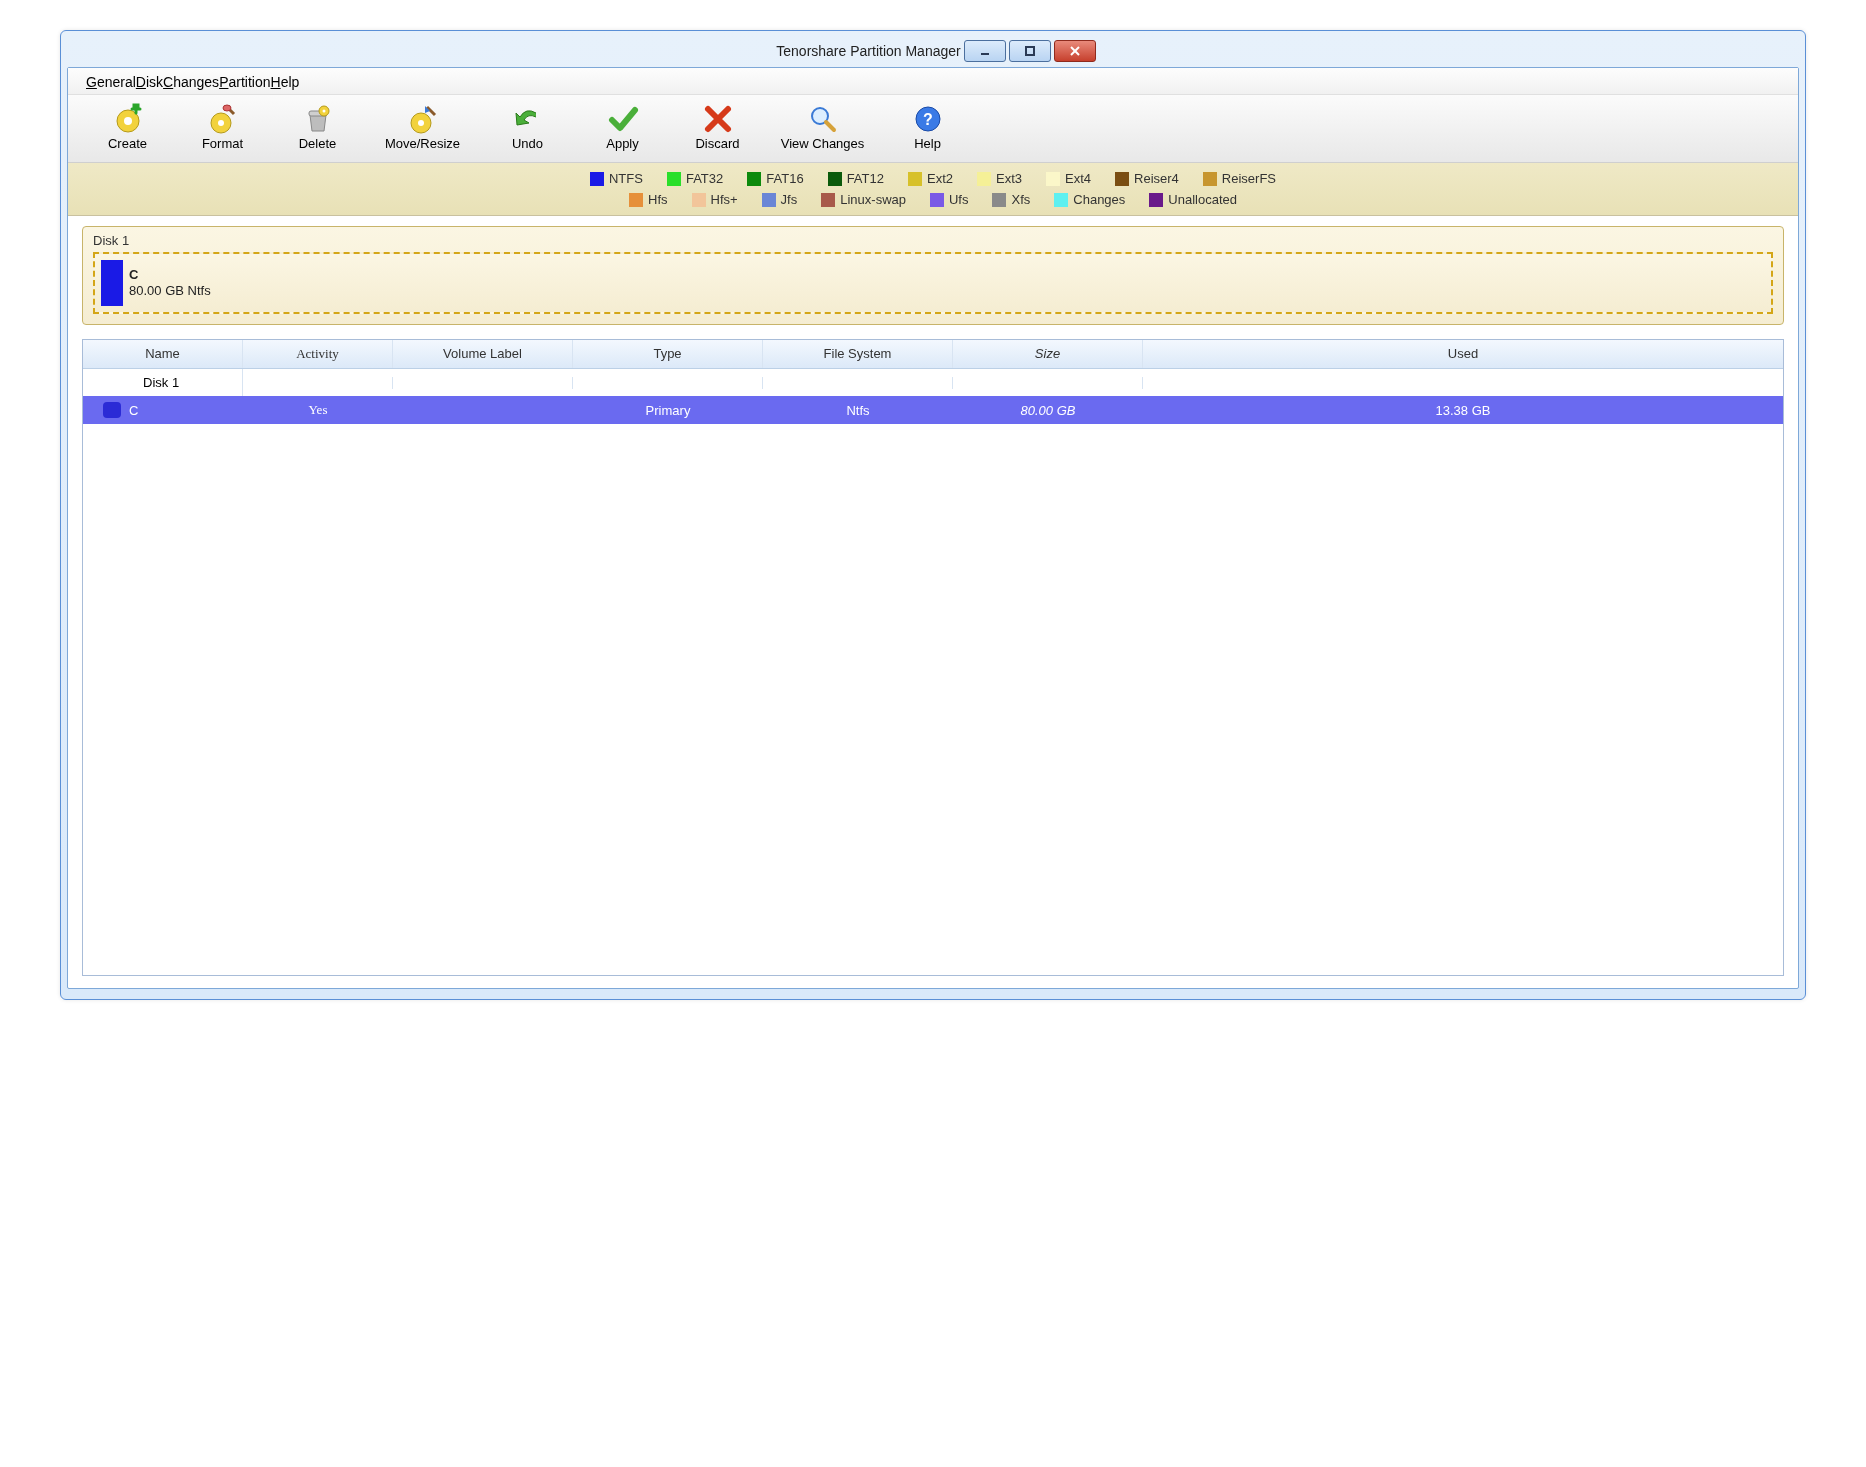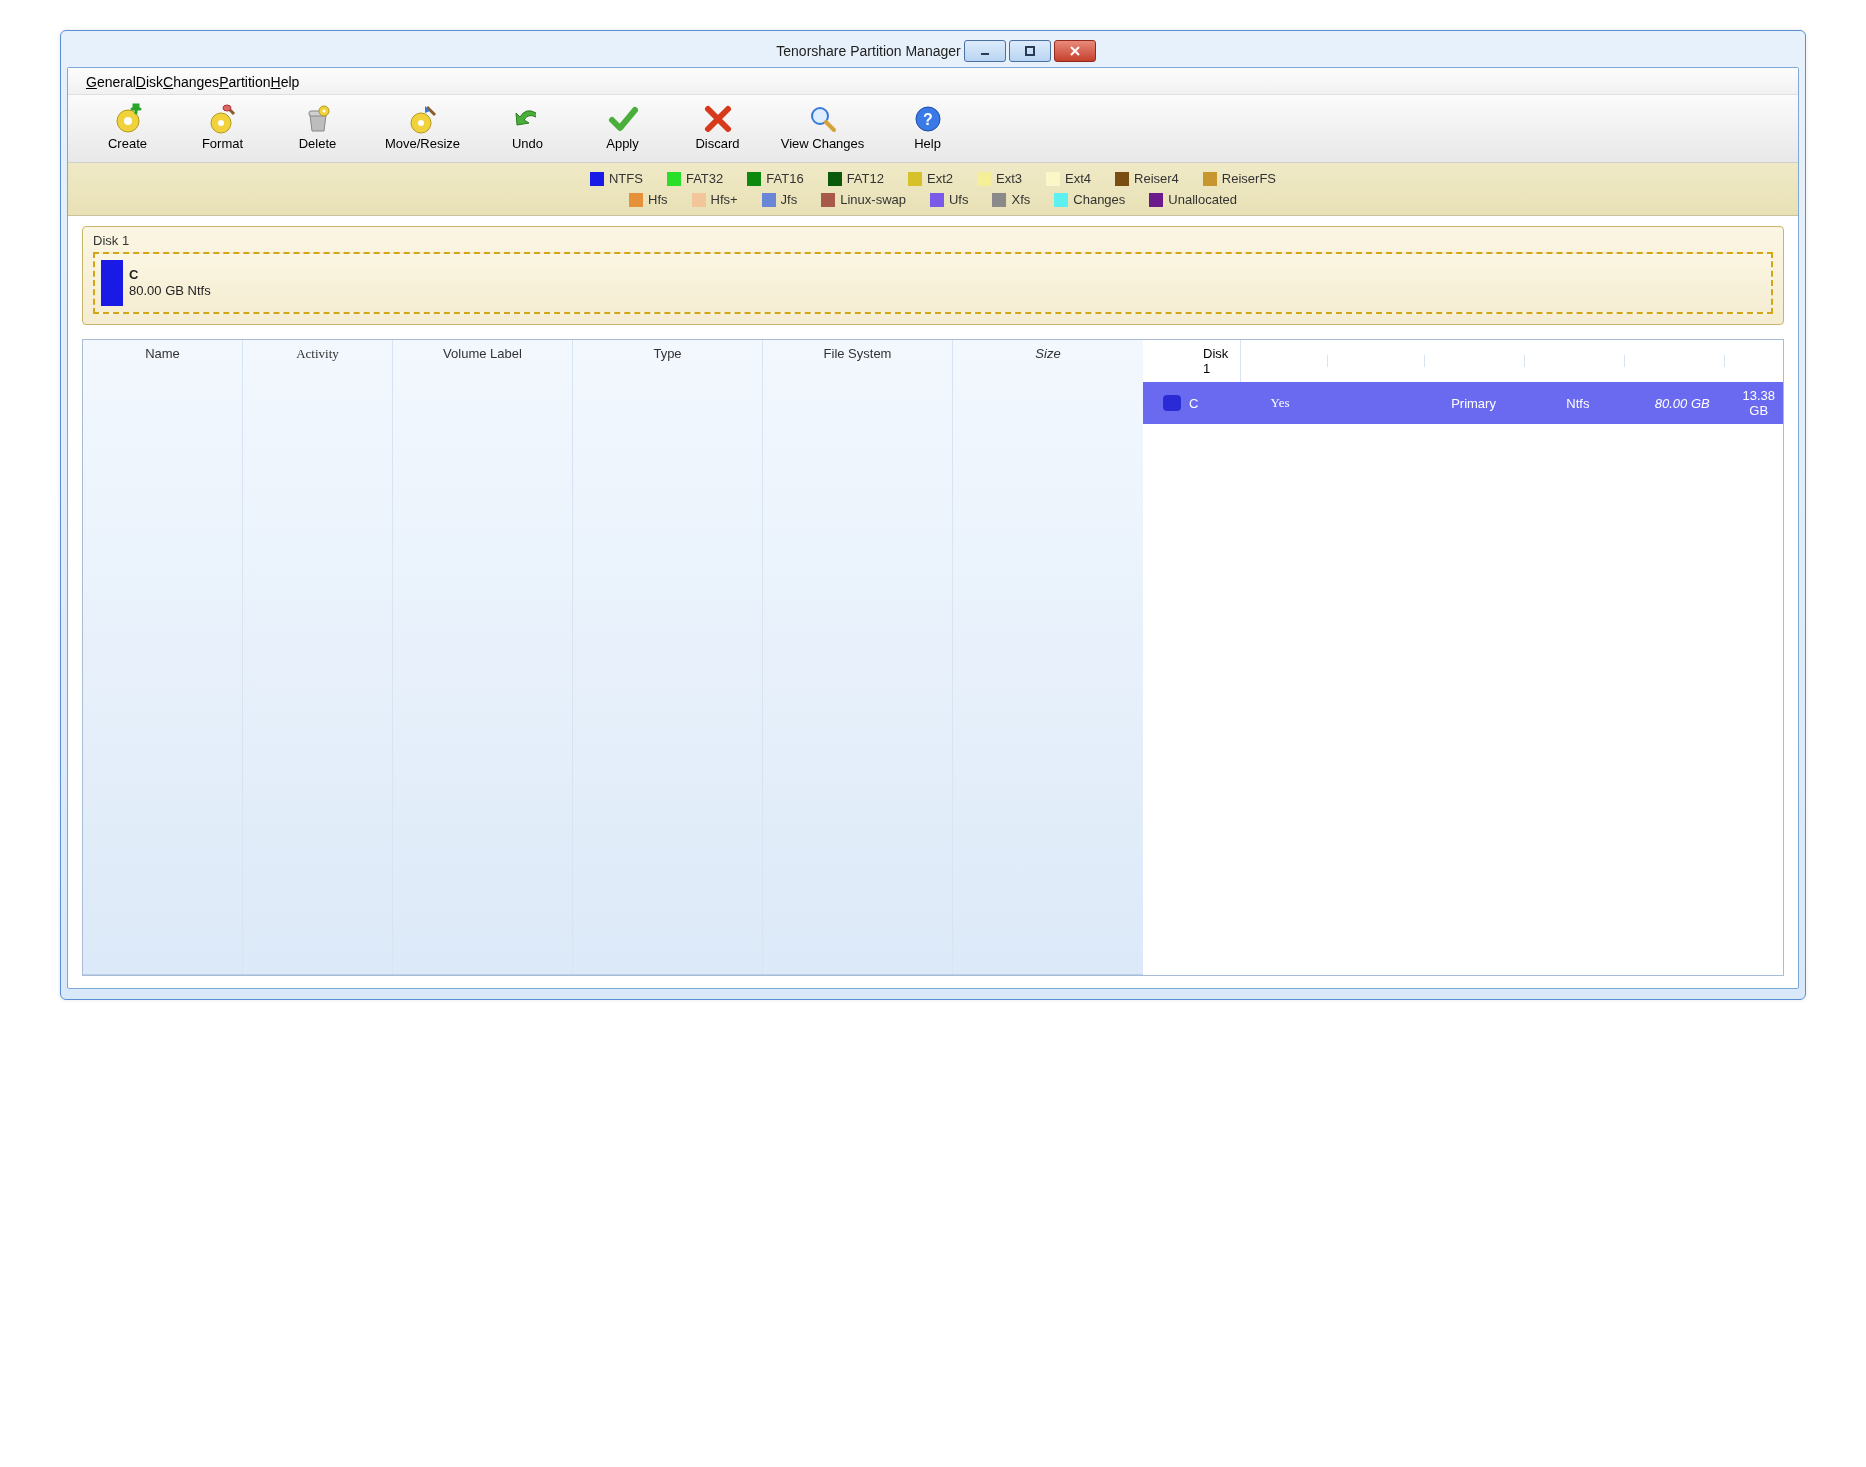--- a/index.html
+++ b/index.html
@@ -105,21 +105,21 @@
   width: 100%;
 }
 .part-color { width: 22px; height: 46px; background:#1a1ae6; }
 .part-text { display:flex; flex-direction:column; line-height:1.2; color:#222; font-size:13px;}
 .part-text .pname { font-weight:bold; }
 .table-area {
   margin: 6px 14px 12px 14px;
   border: 1px solid #a8bcd8;
   flex: 1;
   background:#fff;
-  display:flex; 
+  display:flex; flex-direction:column;
   overflow:hidden;
 }
 .table-head {
   display:flex;
   background: linear-gradient(to bottom,#f3f8fe,#dce9f8);
   border-bottom: 1px solid #bcd0e6;
   font-size: 13px;
   color:#333;
 }
 .th, .td {
@@ -359,20 +359,21 @@
     </div>
 
     <div class="table-area">
       <div class="table-head">
         <div class="th c-name">Name</div>
         <div class="th c-activity">Activity</div>
         <div class="th c-vol">Volume Label</div>
         <div class="th c-type">Type</div>
         <div class="th c-fs">File System</div>
         <div class="th c-size">Size</div>
+        <div class="th c-used">Used</div>
       </div>
       <div class="table-body">
         <div class="row group">
           <div class="td c-name" style="padding-left:60px;">Disk 1</div>
           <div class="td c-activity"></div>
             <div class="td c-vol"></div>
             <div class="td c-type"></div>
             <div class="td c-fs"></div>
             <div class="td c-size"></div>
             <div class="td c-used"></div>

